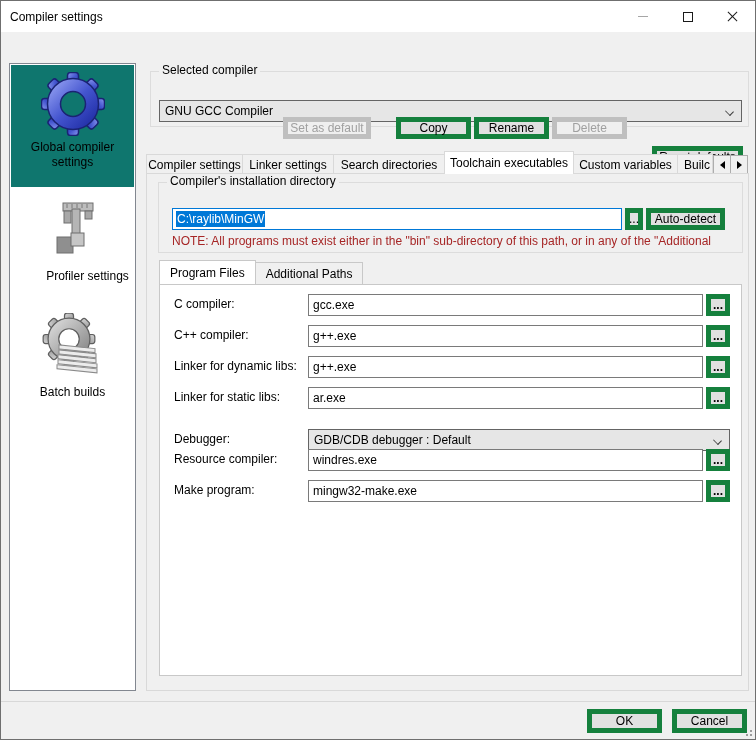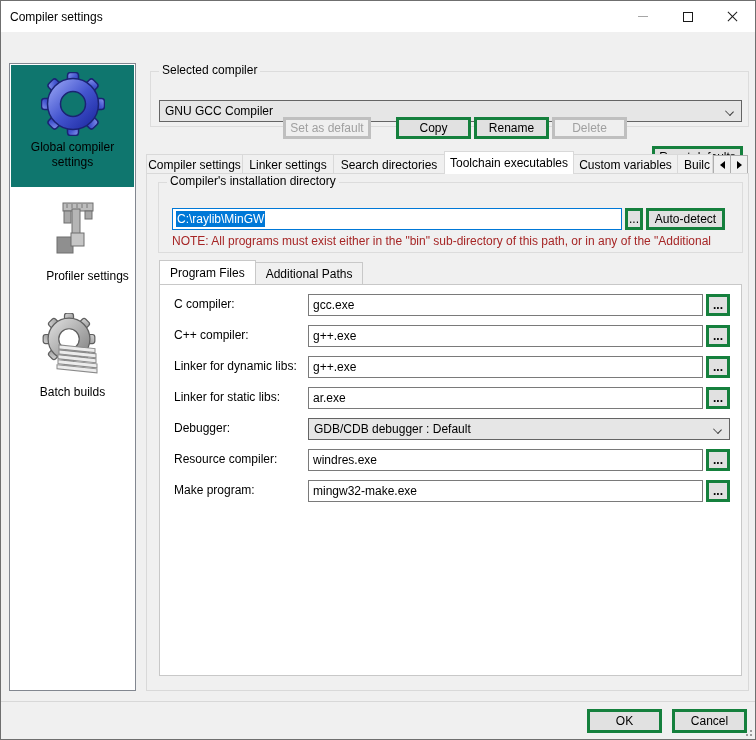--- a/index.html
+++ b/index.html
@@ -55,21 +55,21 @@
   .combo {
     background:#e6e6e6; border:1px solid #646464; height:22px;
     display:flex; align-items:center; padding:0 22px 0 5px; position:relative;
   }
   .combo .chevron {
     position:absolute; right:8px; top:7px; width:7px; height:7px;
     border-right:1px solid #3c3c3c; border-bottom:1px solid #3c3c3c;
     transform:rotate(45deg) scaleY(0.8);
   }
   .btn {
-    background:#e1e1e1; border:3px solid #15803d; font-size:12px;
+    background:#e1e1e1; border:5px solid #15803d; font-size:12px;
     display:flex; align-items:center; justify-content:center;
     font-family:"Liberation Sans", sans-serif; color:#000;
   }
   .btn.disabled { color:#a0a0a0; border-color:#bfbfbf; background:#efefef; }
   
   .main-page {
     position:absolute; left:145px; top:172px; width:603px; height:518px;
     background:#f0f0f0; border:1px solid #d9d9d9;
   }
   .tabstrip { position:absolute; display:flex; align-items:flex-end; }
@@ -306,21 +306,21 @@
         <input class="ftext" value="g++.exe" style="">
         <div class="btn fdots">...</div>
       </div>
 
       <div class="frow" style="left:0; top:102px; width:583px;">
         <span class="flabel">Linker for static libs:</span>
         <input class="ftext" value="ar.exe" style="">
         <div class="btn fdots">...</div>
       </div>
 
-      <div class="frow" style="left:0; top:133px; width:583px;">
+      <div class="frow" style="left:0; top:144px; width:583px;">
         <span class="flabel">Debugger:</span>
         <div class="combo fcombo">
           <span>GDB/CDB debugger : Default</span>
           <span class="chevron"></span>
         </div>
       </div>
 
       <div class="frow" style="left:0; top:164px; width:583px;">
         <span class="flabel">Resource compiler:</span>
         <input class="ftext" value="windres.exe" style="">

